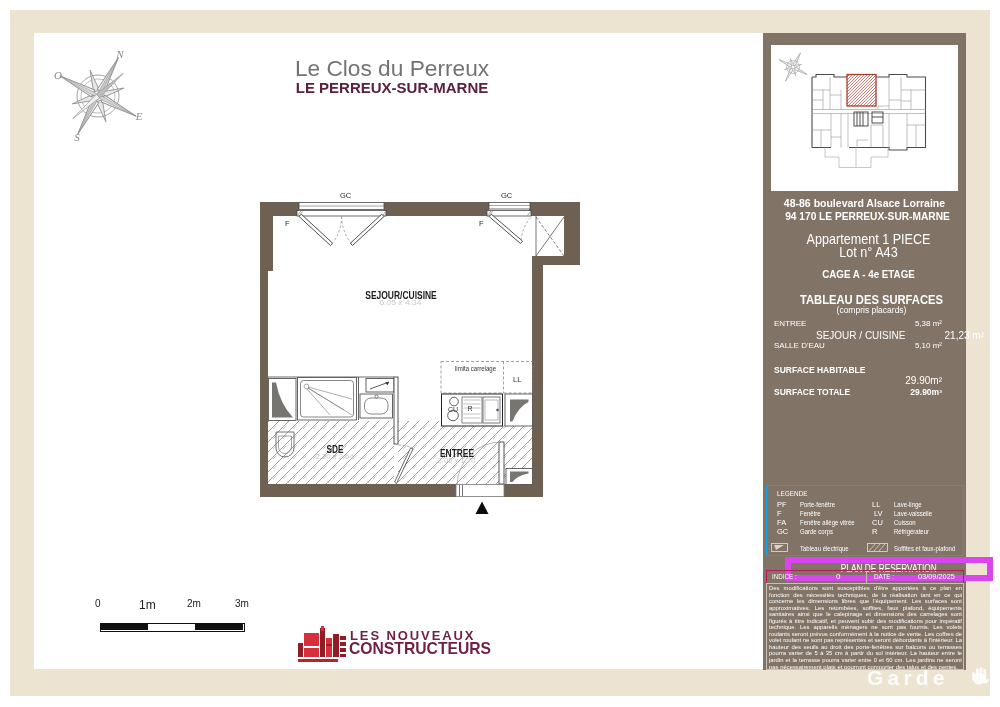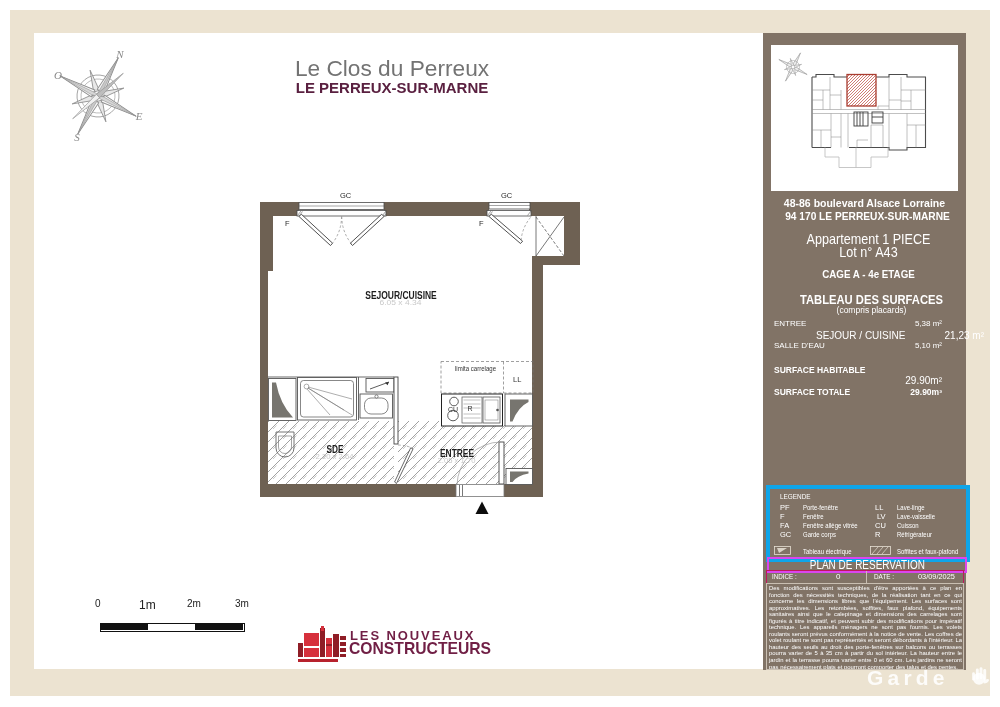--- a/index.html
+++ b/index.html
@@ -357,21 +357,21 @@
 
 <div class="abs" style="left:770px;top:292px;width:203px;text-align:center;color:#fff;font-weight:bold;font-size:13.5px;transform:scaleX(0.83);">TABLEAU DES SURFACES</div>
 <div class="abs" style="left:770px;top:305px;width:203px;text-align:center;color:#fff;font-size:8.5px;">(compris placards)</div>
 
 <div class="abs" style="left:774px;top:319px;width:168px;color:#fff;font-size:8px;">ENTREE<span style="float:right">5,38 m²</span></div>
 <div class="abs" style="left:774px;top:330px;width:168px;color:#fff;font-size:10px;margin-left:42px;">SEJOUR / CUISINE<span style="float:right">21,23 m²</span></div>
 <div class="abs" style="left:774px;top:341px;width:168px;color:#fff;font-size:8px;">SALLE D'EAU<span style="float:right">5,10 m²</span></div>
 <div class="abs" style="left:774px;top:365px;width:168px;color:#fff;font-size:8.5px;font-weight:bold;">SURFACE HABITABLE<span style="float:right;font-weight:normal;font-size:10px;padding-left:46px;">29.90m²</span></div>
 <div class="abs" style="left:774px;top:387px;width:168px;color:#fff;font-size:8.5px;font-weight:bold;">SURFACE TOTALE<span style="float:right">29.90m³</span></div>
 
-<div class="abs" style="left:766px;top:485px;width:196px;height:69px;border:4px solid #0ea5e9;color:#fff;font-size:7.5px;white-space:nowrap;">
+<div class="abs" style="left:766px;top:485px;width:196px;height:69px;border:1px solid #0ea5e9;color:#fff;font-size:7.5px;white-space:nowrap;">
   <div class="abs" style="left:10px;top:3px;font-size:8px;transform:scaleX(0.8);transform-origin:0 0;">LEGENDE</div>
   <div class="abs" style="left:10px;top:14px;">PF</div>
     <div class="abs" style="left:33px;top:14px;transform:scaleX(0.8);transform-origin:0 0;">Porte-fenêtre</div>
   <div class="abs" style="left:10px;top:23px;">F</div>
     <div class="abs" style="left:33px;top:23px;transform:scaleX(0.8);transform-origin:0 0;">Fenêtre</div>
   <div class="abs" style="left:10px;top:32px;">FA</div>
     <div class="abs" style="left:33px;top:32px;transform:scaleX(0.8);transform-origin:0 0;">Fenêtre allège vitrée</div>
   <div class="abs" style="left:10px;top:41px;">GC</div>
     <div class="abs" style="left:33px;top:41px;transform:scaleX(0.8);transform-origin:0 0;">Garde corps</div>
   <div class="abs" style="left:105px;top:14px;">LL</div>
@@ -389,21 +389,21 @@
     </svg>
   <div class="abs" style="left:33px;top:58px;transform:scaleX(0.8);transform-origin:0 0;">Tableau électrique</div>
 
   <svg class="abs" style="left:100px;top:57px;" width="21" height="9">
       <rect x="0.5" y="0.5" width="20" height="8" fill="none" stroke="#e7e0d4" stroke-width="0.8"></rect>
       <path d="M2,8 L8,1 M7,8 L13,1 M12,8 L18,1" stroke="#d9d2c6" stroke-width="0.8"></path>
     </svg>
   <div class="abs" style="left:127px;top:58px;transform:scaleX(0.8);transform-origin:0 0;">Soffites et faux-plafond</div>
 </div>
 
-<div class="abs" style="left:767px;top:557px;width:196px;height:12px;border:2px solid #d946ef;color:#fff;font-size:12px;text-align:center;line-height:12px;"><span style="display:inline-block;transform:scaleX(0.83);">PLAN DE RESERVATION</span></div>
+<div class="abs" style="left:785px;top:557px;width:196px;height:12px;border:6px solid #d946ef;color:#fff;font-size:10px;text-align:center;line-height:12px;"><span style="display:inline-block;transform:scaleX(0.83);">PLAN DE RESERVATION</span></div>
 
 <div class="abs" style="left:766px;top:570px;width:196px;height:12px;border:1px solid #be185d;color:#fff;font-size:8px;line-height:12px;">
   <span style="position:absolute;left:5px;transform:scaleX(0.78);transform-origin:0 50%;">INDICE :</span>
   <span style="position:absolute;left:69px;">0</span>
   <span style="position:absolute;left:99px;top:0;width:0;height:12px;border-left:1px solid #c9bfb2;"></span>
   <span style="position:absolute;left:107px;transform:scaleX(0.8);transform-origin:0 50%;">DATE :</span>
   <span style="position:absolute;left:151px;transform:scaleX(0.92);transform-origin:0 50%;">03/09/2025</span>
 </div>
 
 <div class="abs" style="left:766px;top:583px;width:196px;height:85px;border:1px solid #c9bfb2;color:#fff;overflow:hidden;">

